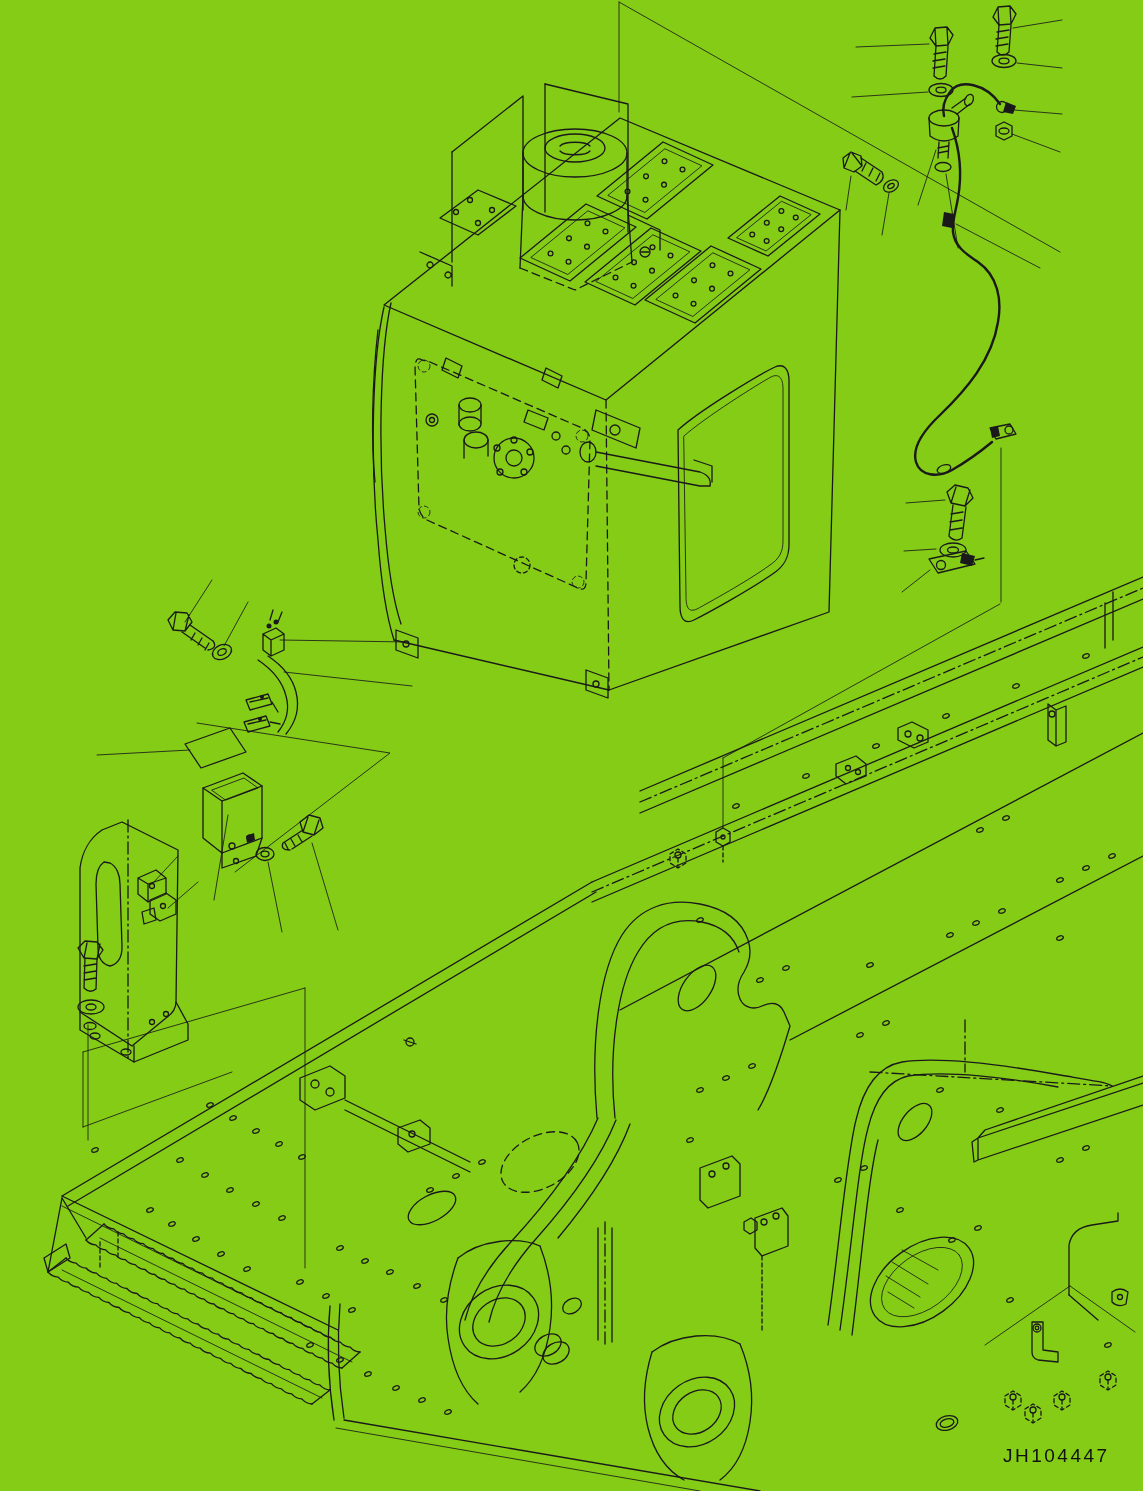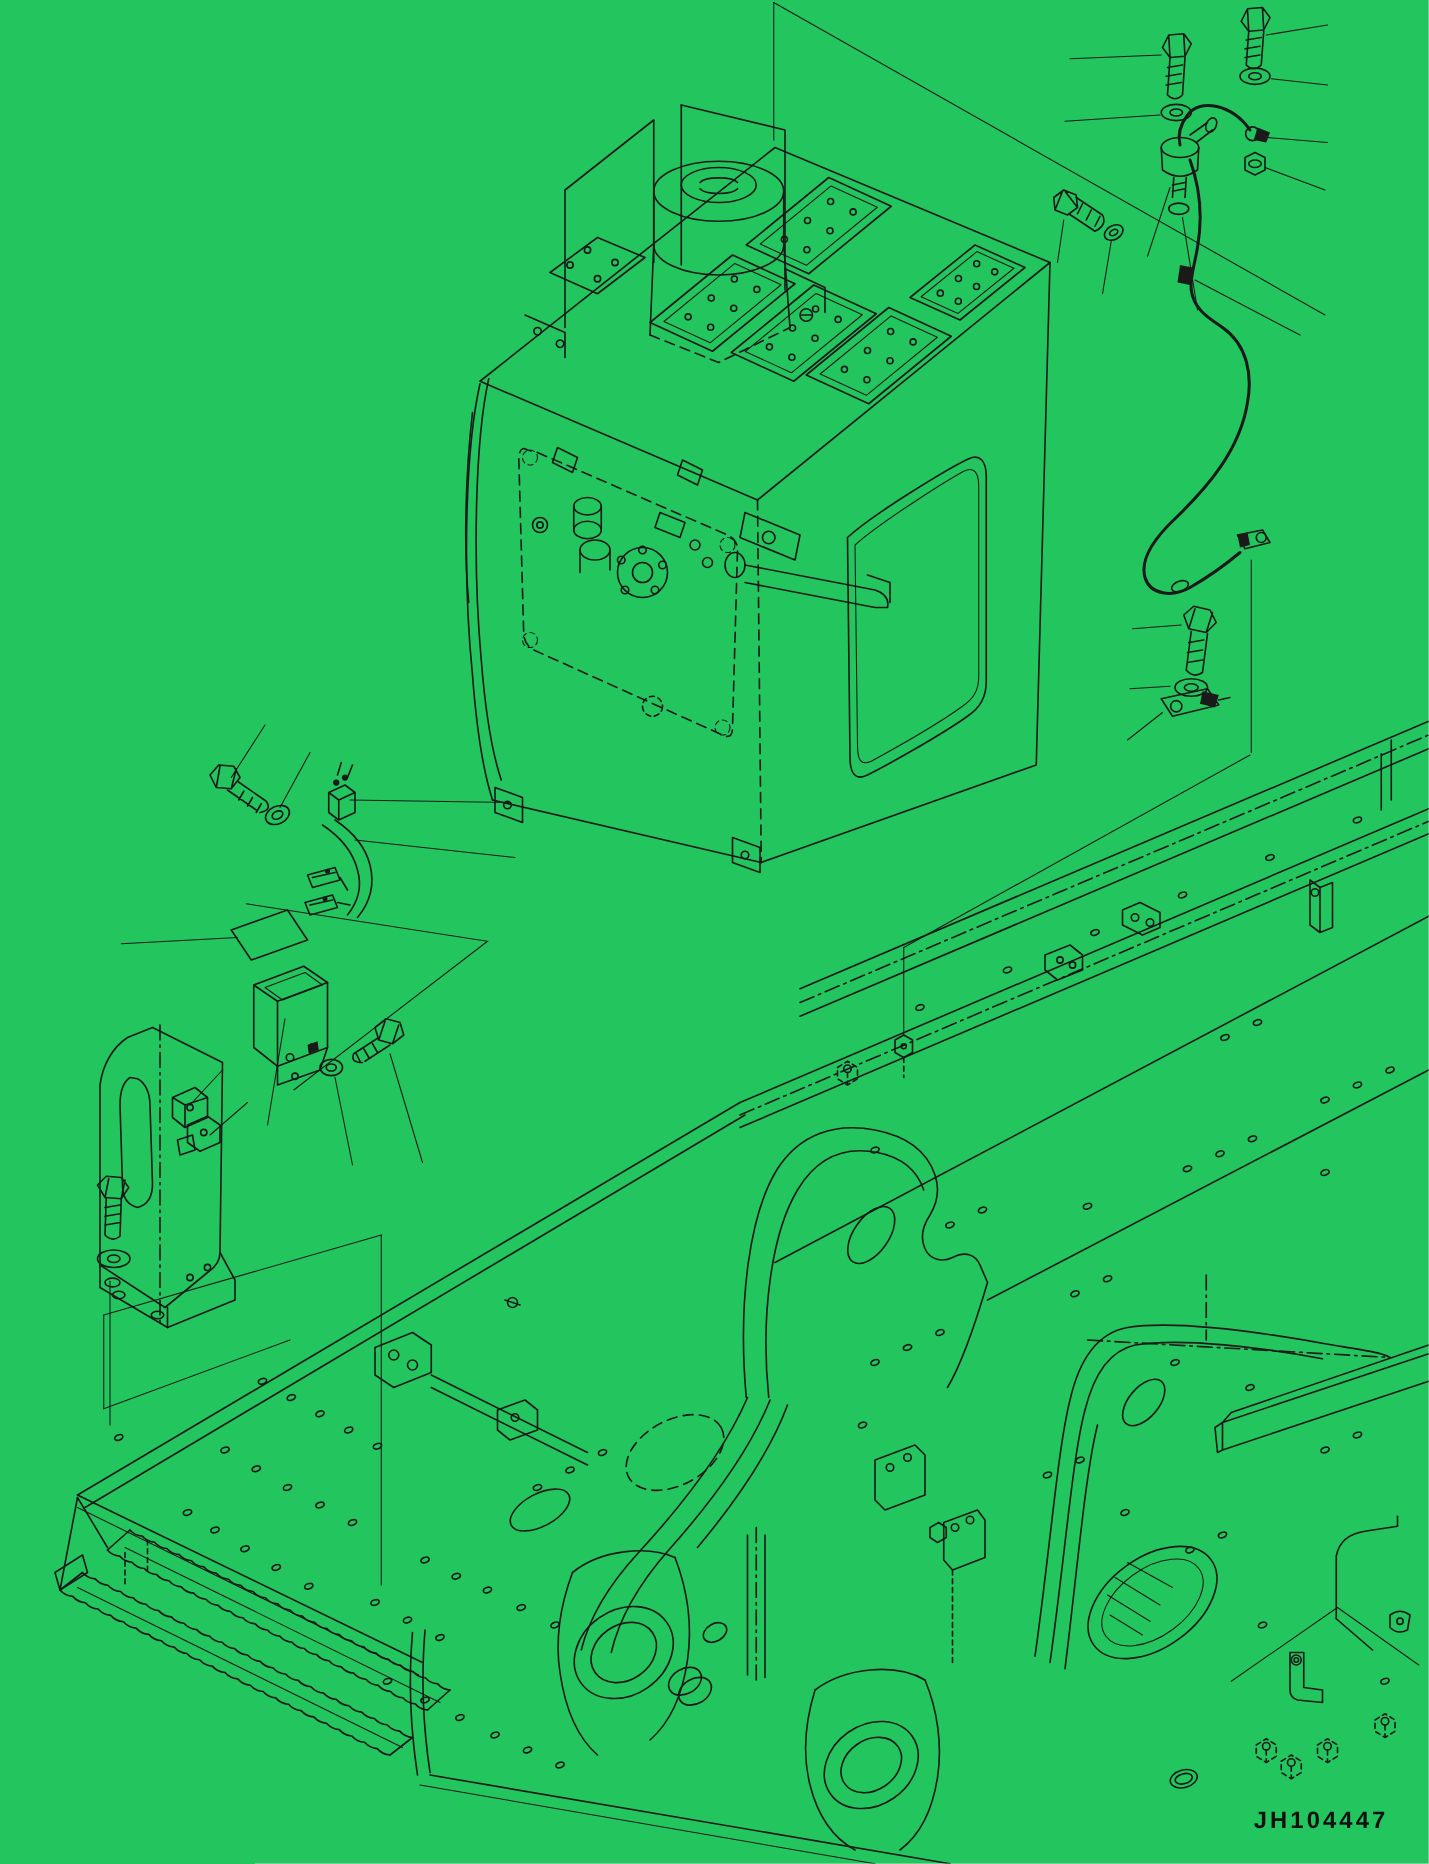--- a/index.html
+++ b/index.html
@@ -1,16 +1,16 @@
 <!DOCTYPE html>
 <html><head>
 <meta charset="utf-8">
 <style>
   html,body{margin:0;padding:0;background:#e8e8e8;}
-  .page{position:relative;width:1143px;height:1491px;background:#22c55e;margin:0 auto;overflow:hidden;font-weight:bold;}
+  .page{position:relative;width:1143px;height:1491px;background:#84cc16;margin:0 auto;overflow:hidden;}
   svg{display:block;width:1143px;height:1491px;}
   svg *{vector-effect:non-scaling-stroke;}
   .ln{stroke:#1a1a1a;stroke-width:1.3;fill:none;stroke-linecap:round;stroke-linejoin:round;}
   .thin{stroke:#1a1a1a;stroke-width:.85;fill:none;stroke-linecap:round;}
   .thk{stroke:#1a1a1a;stroke-width:2.4;fill:none;stroke-linecap:round;}
   .dash{stroke-dasharray:8 5;}
   .dd{stroke-dasharray:12 4 2 4;}
   .sdash{stroke-dasharray:4 3;}
   .blk{fill:#1a1a1a;stroke:none;}
   .stamp{font-family:"Liberation Sans",sans-serif;font-size:19px;letter-spacing:2.5px;fill:#111;}

